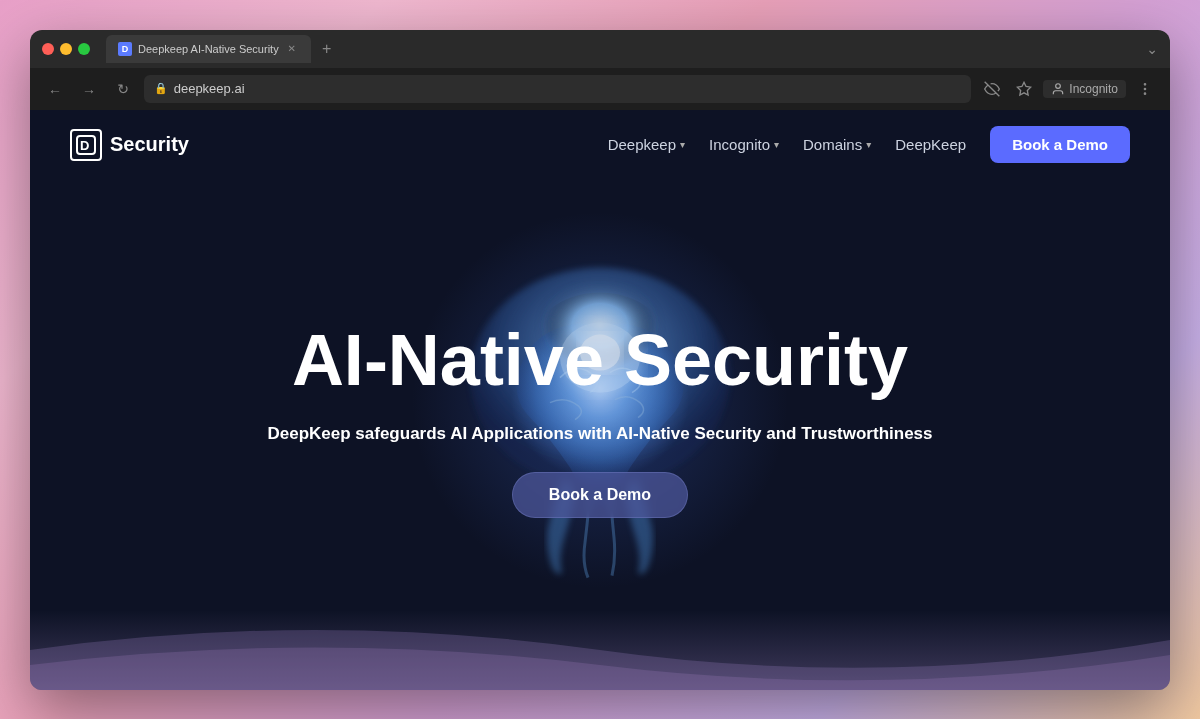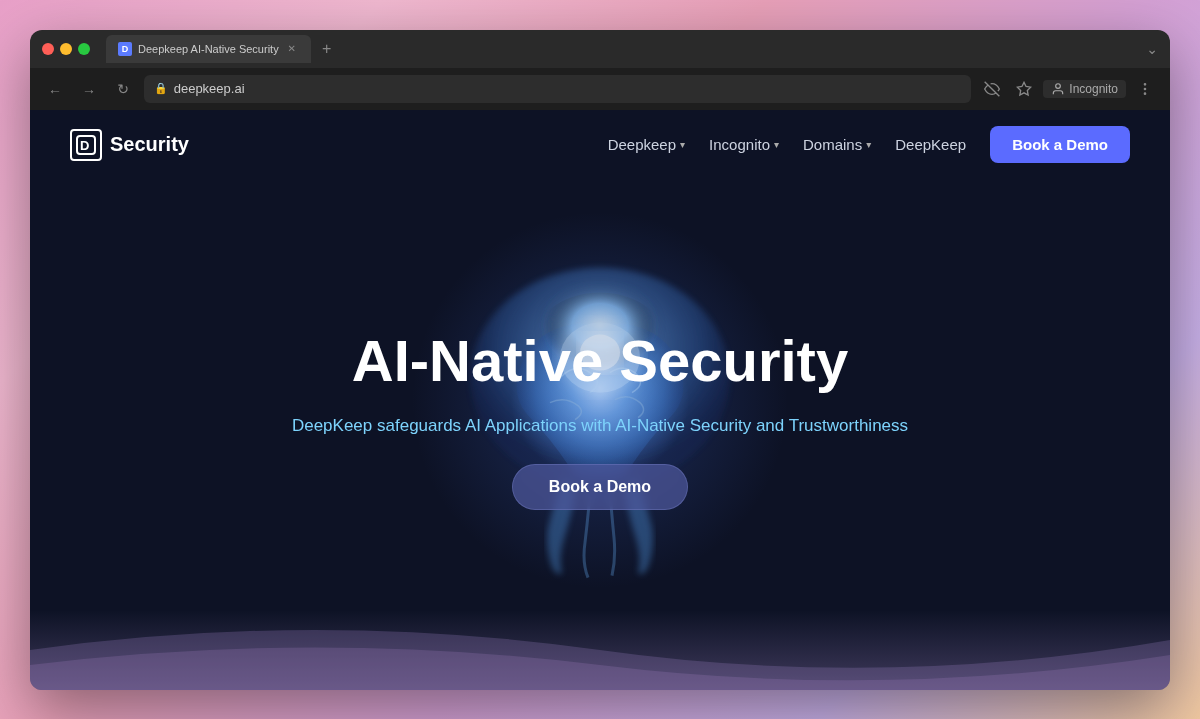--- a/index.html
+++ b/index.html
@@ -330,42 +330,42 @@
 
     .hero-content {
       position: relative;
       z-index: 2;
       display: flex;
       flex-direction: column;
       align-items: center;
     }
 
     .hero-title {
-      font-size: 58px;
+      font-size: 72px;
       font-weight: 900;
       line-height: 1.1;
       margin-bottom: 8px;
     }
 
     .hero-title .white {
       color: #ffffff;
       display: block;
     }
 
     .hero-title .yellow {
       color: #f5d800;
       display: block;
     }
 
     .hero-subtitle {
       font-size: 17px;
-      color: #7dd3fc;
+      color: #ffffff;
       margin-top: 16px;
       margin-bottom: 28px;
-      font-weight: 400;
+      font-weight: 700;
       text-align: center;
     }
 
     .hero-cta {
       background: rgba(80, 90, 160, 0.7);
       color: white;
       border: 1px solid rgba(120,130,200,0.4);
       border-radius: 30px;
       padding: 13px 36px;
       font-size: 16px;

